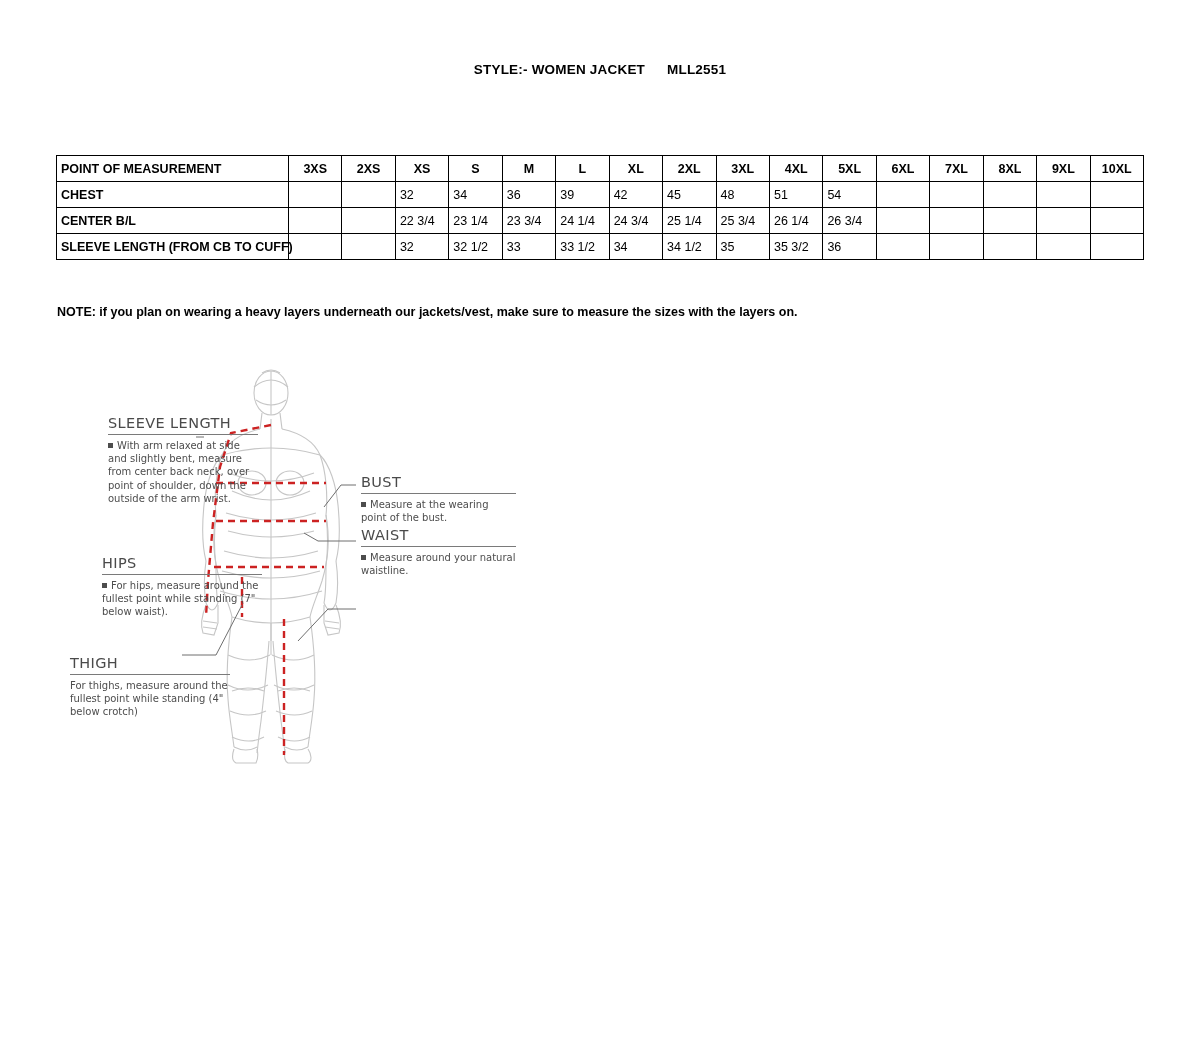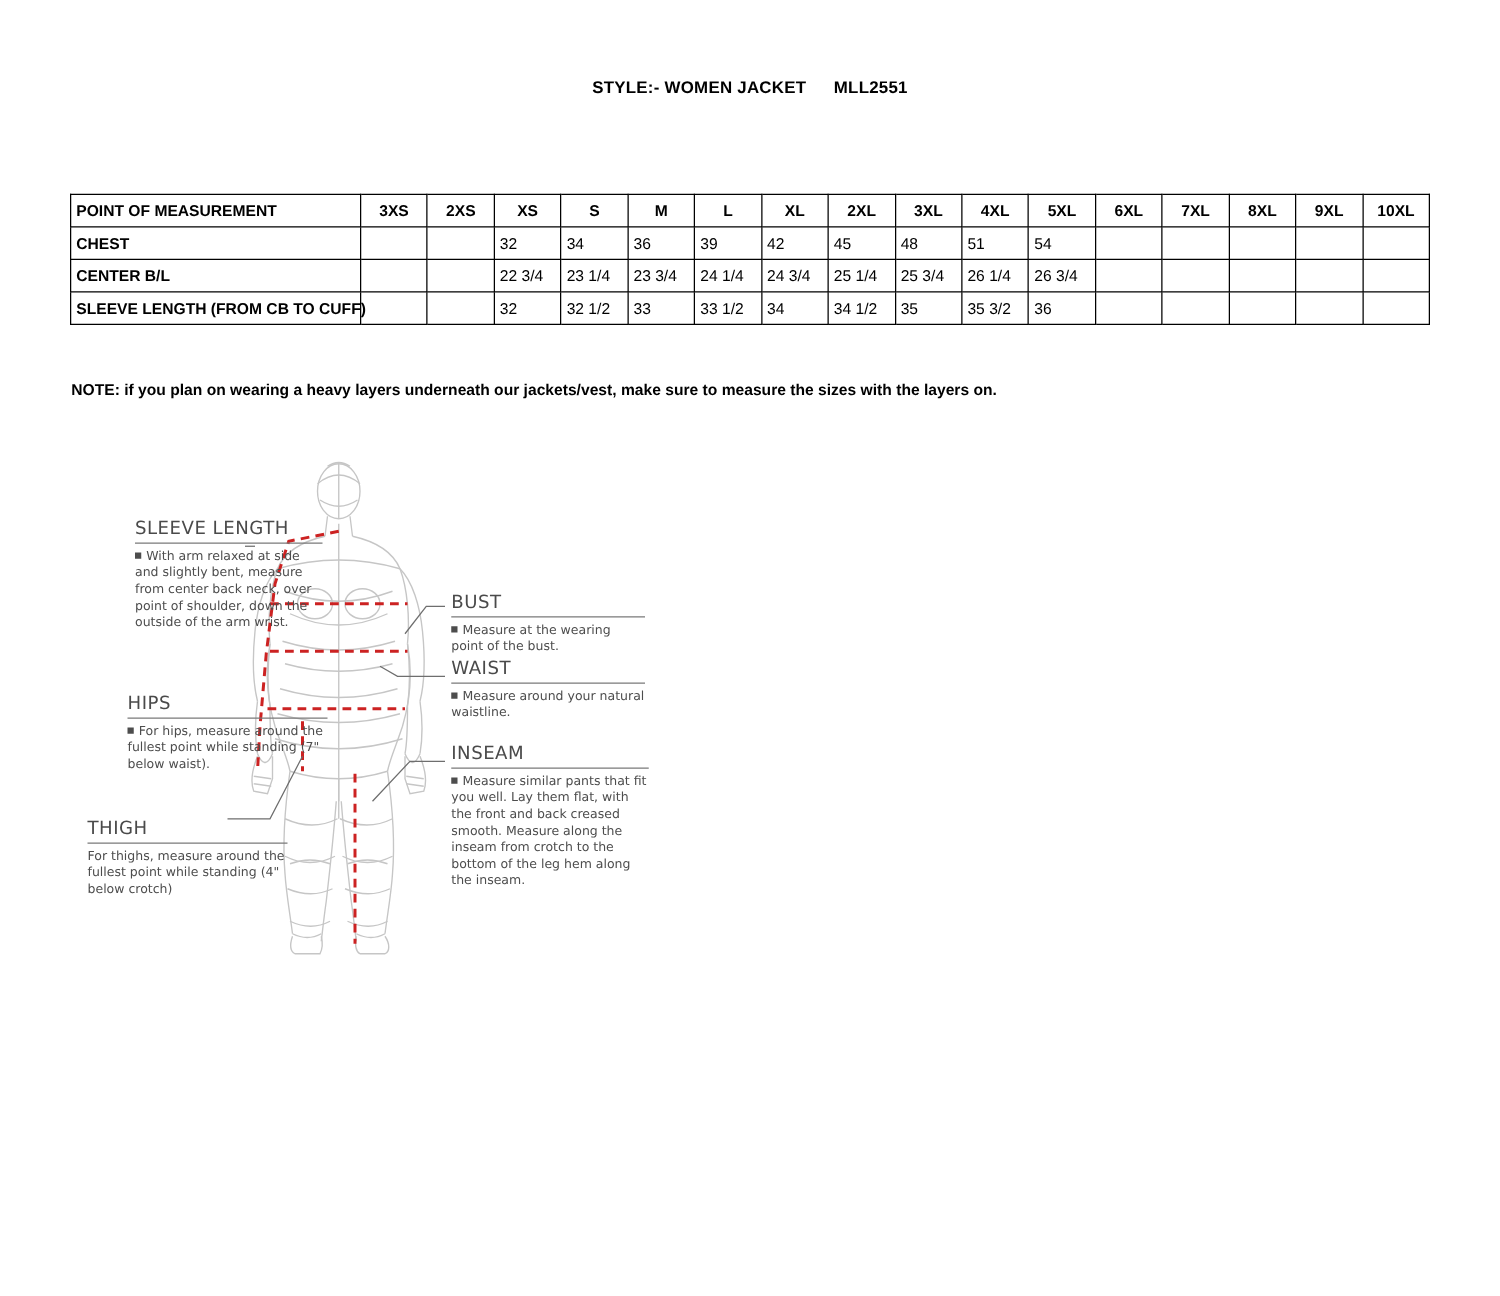--- a/index.html
+++ b/index.html
@@ -348,19 +348,14 @@
     <div class="rule"></div>
     <div class="c-body"><span class="bullet"></span><span>Measure at the wearing point of the bust.</span></div>
   </div>
 
   <div class="callout" id="callout-waist">
     <div class="c-title">WAIST</div>
     <div class="rule"></div>
     <div class="c-body"><span class="bullet"></span><span>Measure around your natural waistline.</span></div>
   </div>
 
-  <div class="callout" id="callout-inseam">
-    <div class="c-title">INSEAM</div>
-    <div class="rule"></div>
-    <div class="c-body"><span class="bullet"></span><span>Measure similar pants that fit you well. Lay them flat, with the front and back creased smooth. Measure along the inseam from crotch to the bottom of the leg hem along the inseam.</span></div>
-  </div>
 
 </div>
 
 </body></html>

